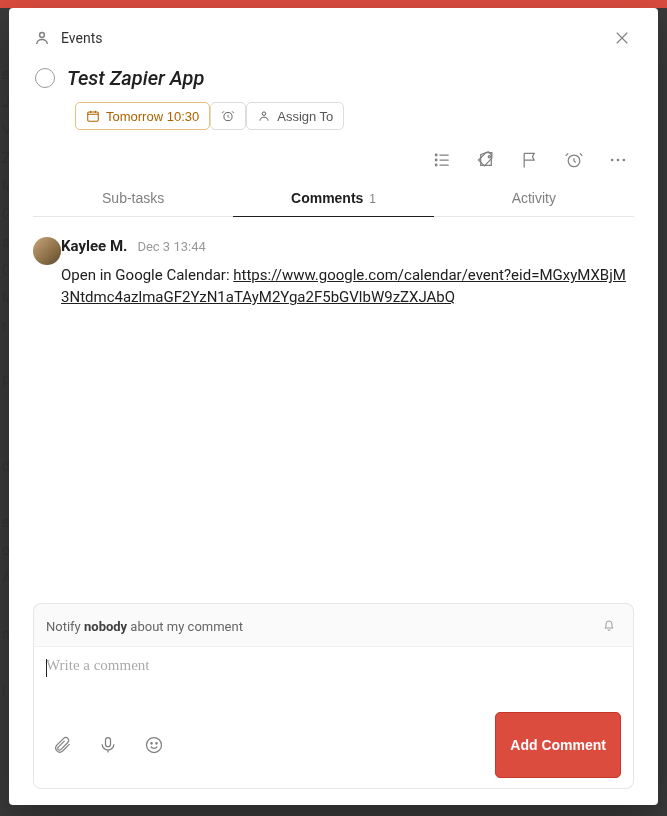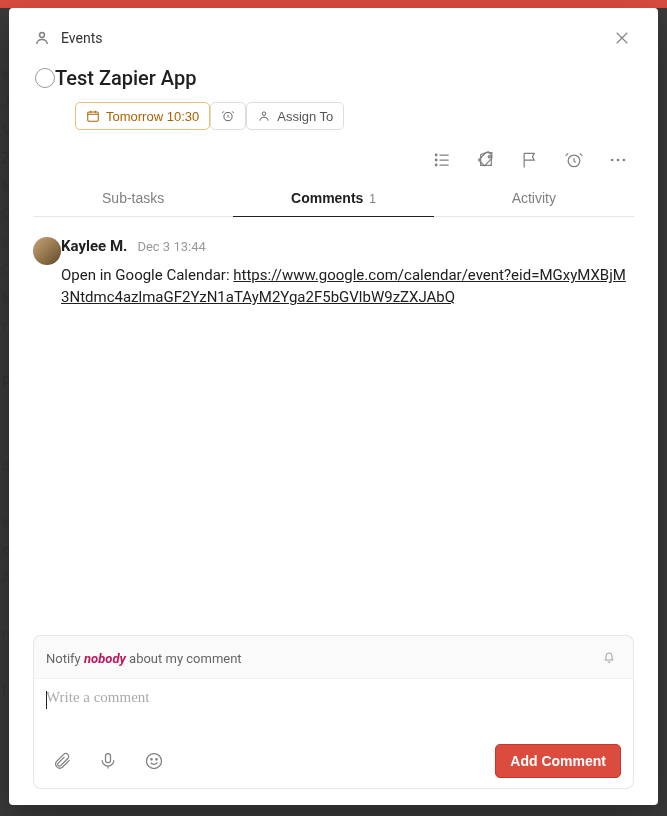--- a/index.html
+++ b/index.html
@@ -74,21 +74,23 @@
   .project-label{font-size:14px;color:#333;}
   .close-btn{
     width:32px;height:32px;
     display:flex;align-items:center;justify-content:center;
     border:none;background:none;cursor:pointer;border-radius:4px;
     color:#808080;
   }
   .title-row{
     display:flex;
     align-items:flex-start;
+    gap:12px;
     padding:4px 24px 4px 26px;
+    font-style:italic;
   }
   .checkbox-circle{
     width:20px;height:20px;
     border:1.5px solid #999;
     border-radius:50%;
     flex:0 0 auto;
     margin-top:4px;
     cursor:pointer;
     background:none;
   }
@@ -208,21 +210,21 @@
     justify-content:space-between;
     align-items:center;
     font-size:13px;
     color:#666;
     padding:10px 12px 8px;
     border:1px solid var(--border);
     border-bottom:none;
     border-radius:8px 8px 0 0;
     background:#fafafa;
   }
-  .notify-row b{font-weight:700;color:#be185d;font-style:italic;}
+  .notify-row b{font-weight:700;color:#404040;}
   .bell-btn{
     border:none;background:none;cursor:pointer;color:#808080;
     width:24px;height:24px;display:flex;align-items:center;justify-content:center;
   }
   .comment-input{
     border:1px solid var(--border);
     border-top:1px solid var(--border-light);
     border-radius:0 0 8px 8px;
     background:#fff;
     padding:10px 12px 10px;
@@ -257,21 +259,21 @@
   }
   .input-icons{
     display:flex;
     gap:14px;
   }
   .add-btn{
     background:var(--accent-red);
     color:#fff;
     border:1px solid #c53727;
     border-radius:5px;
-    padding:8px 14px;
+    padding:24px 14px;
     font-size:14px;
     font-weight:600;
     cursor:pointer;
   }
 </style>
 </head>
 <body>
 
 <div class="top-bar"></div>
 <div class="bg-text">e<br>J<br>V<br>Z<br>M<br>G<br>s<br>C<br>M<br>r<br><br>P<br><br><br>d<br><br>e<br>o<br>A<br><br>n<br><br>l</div>

